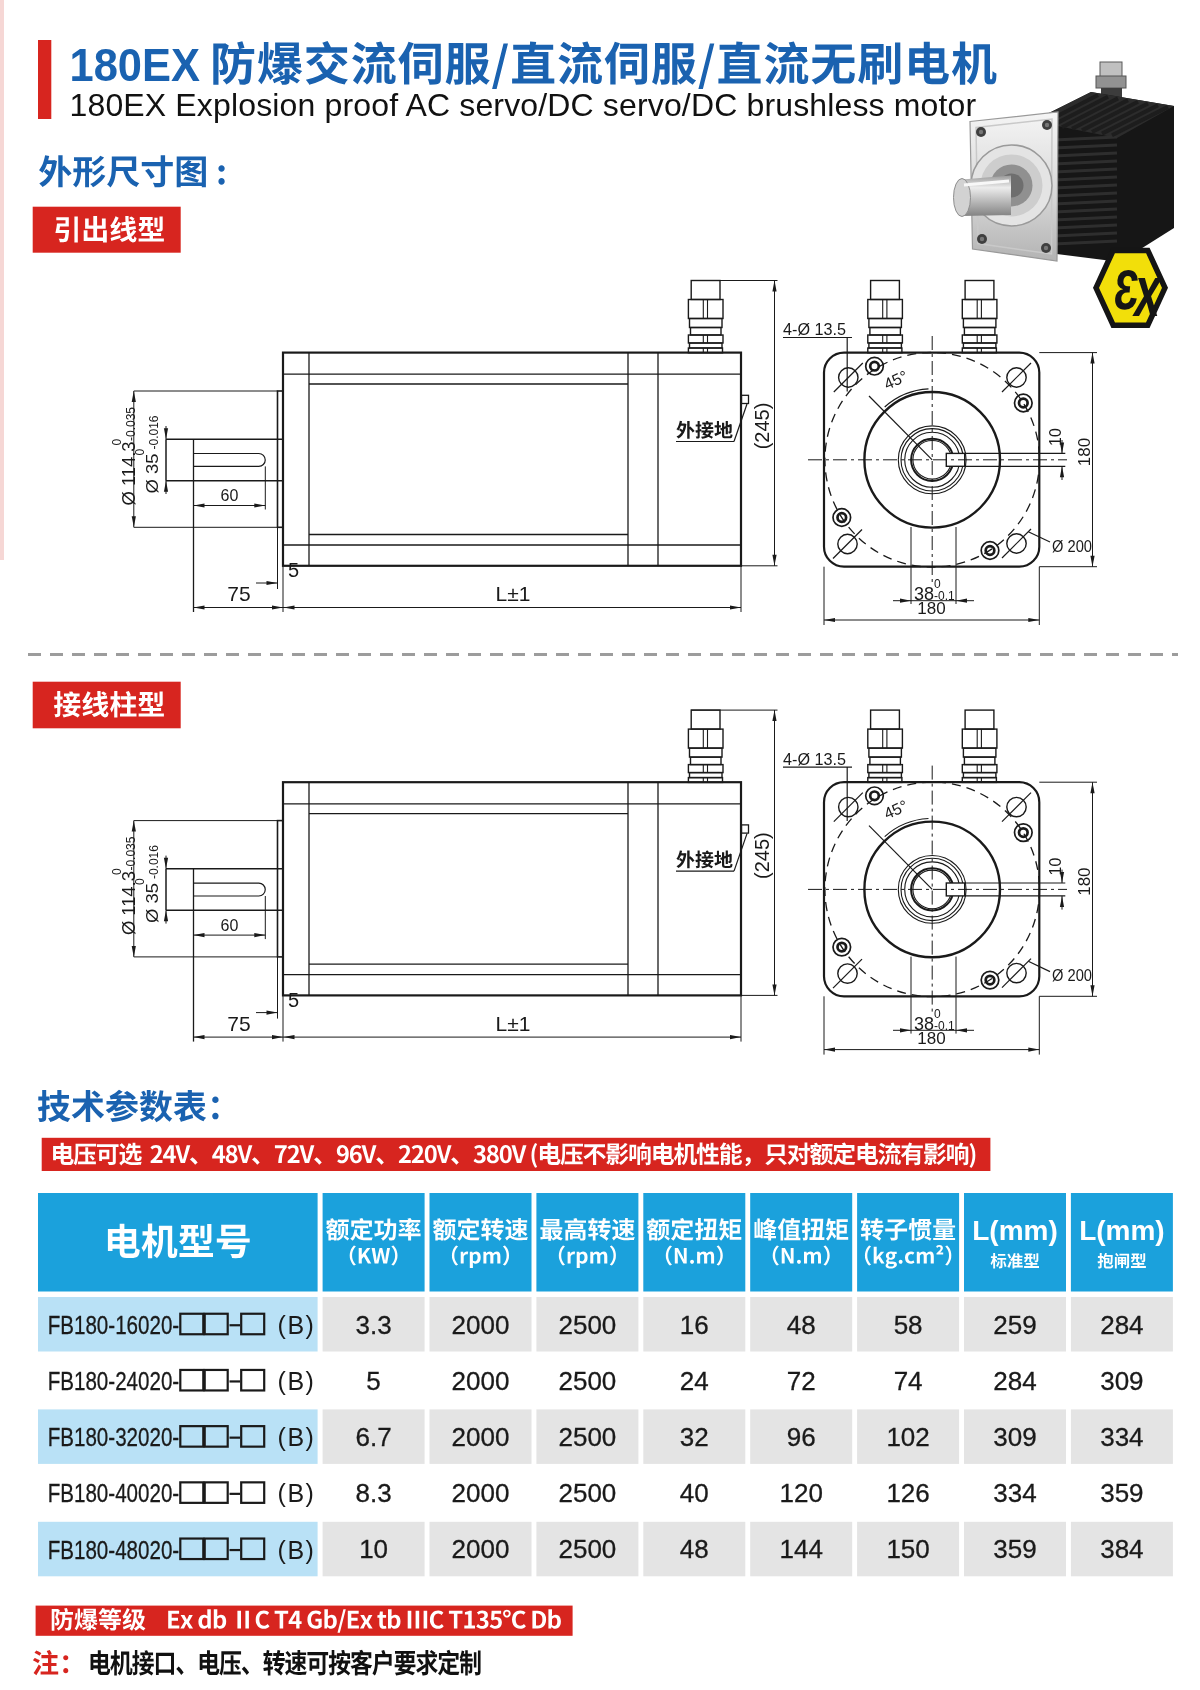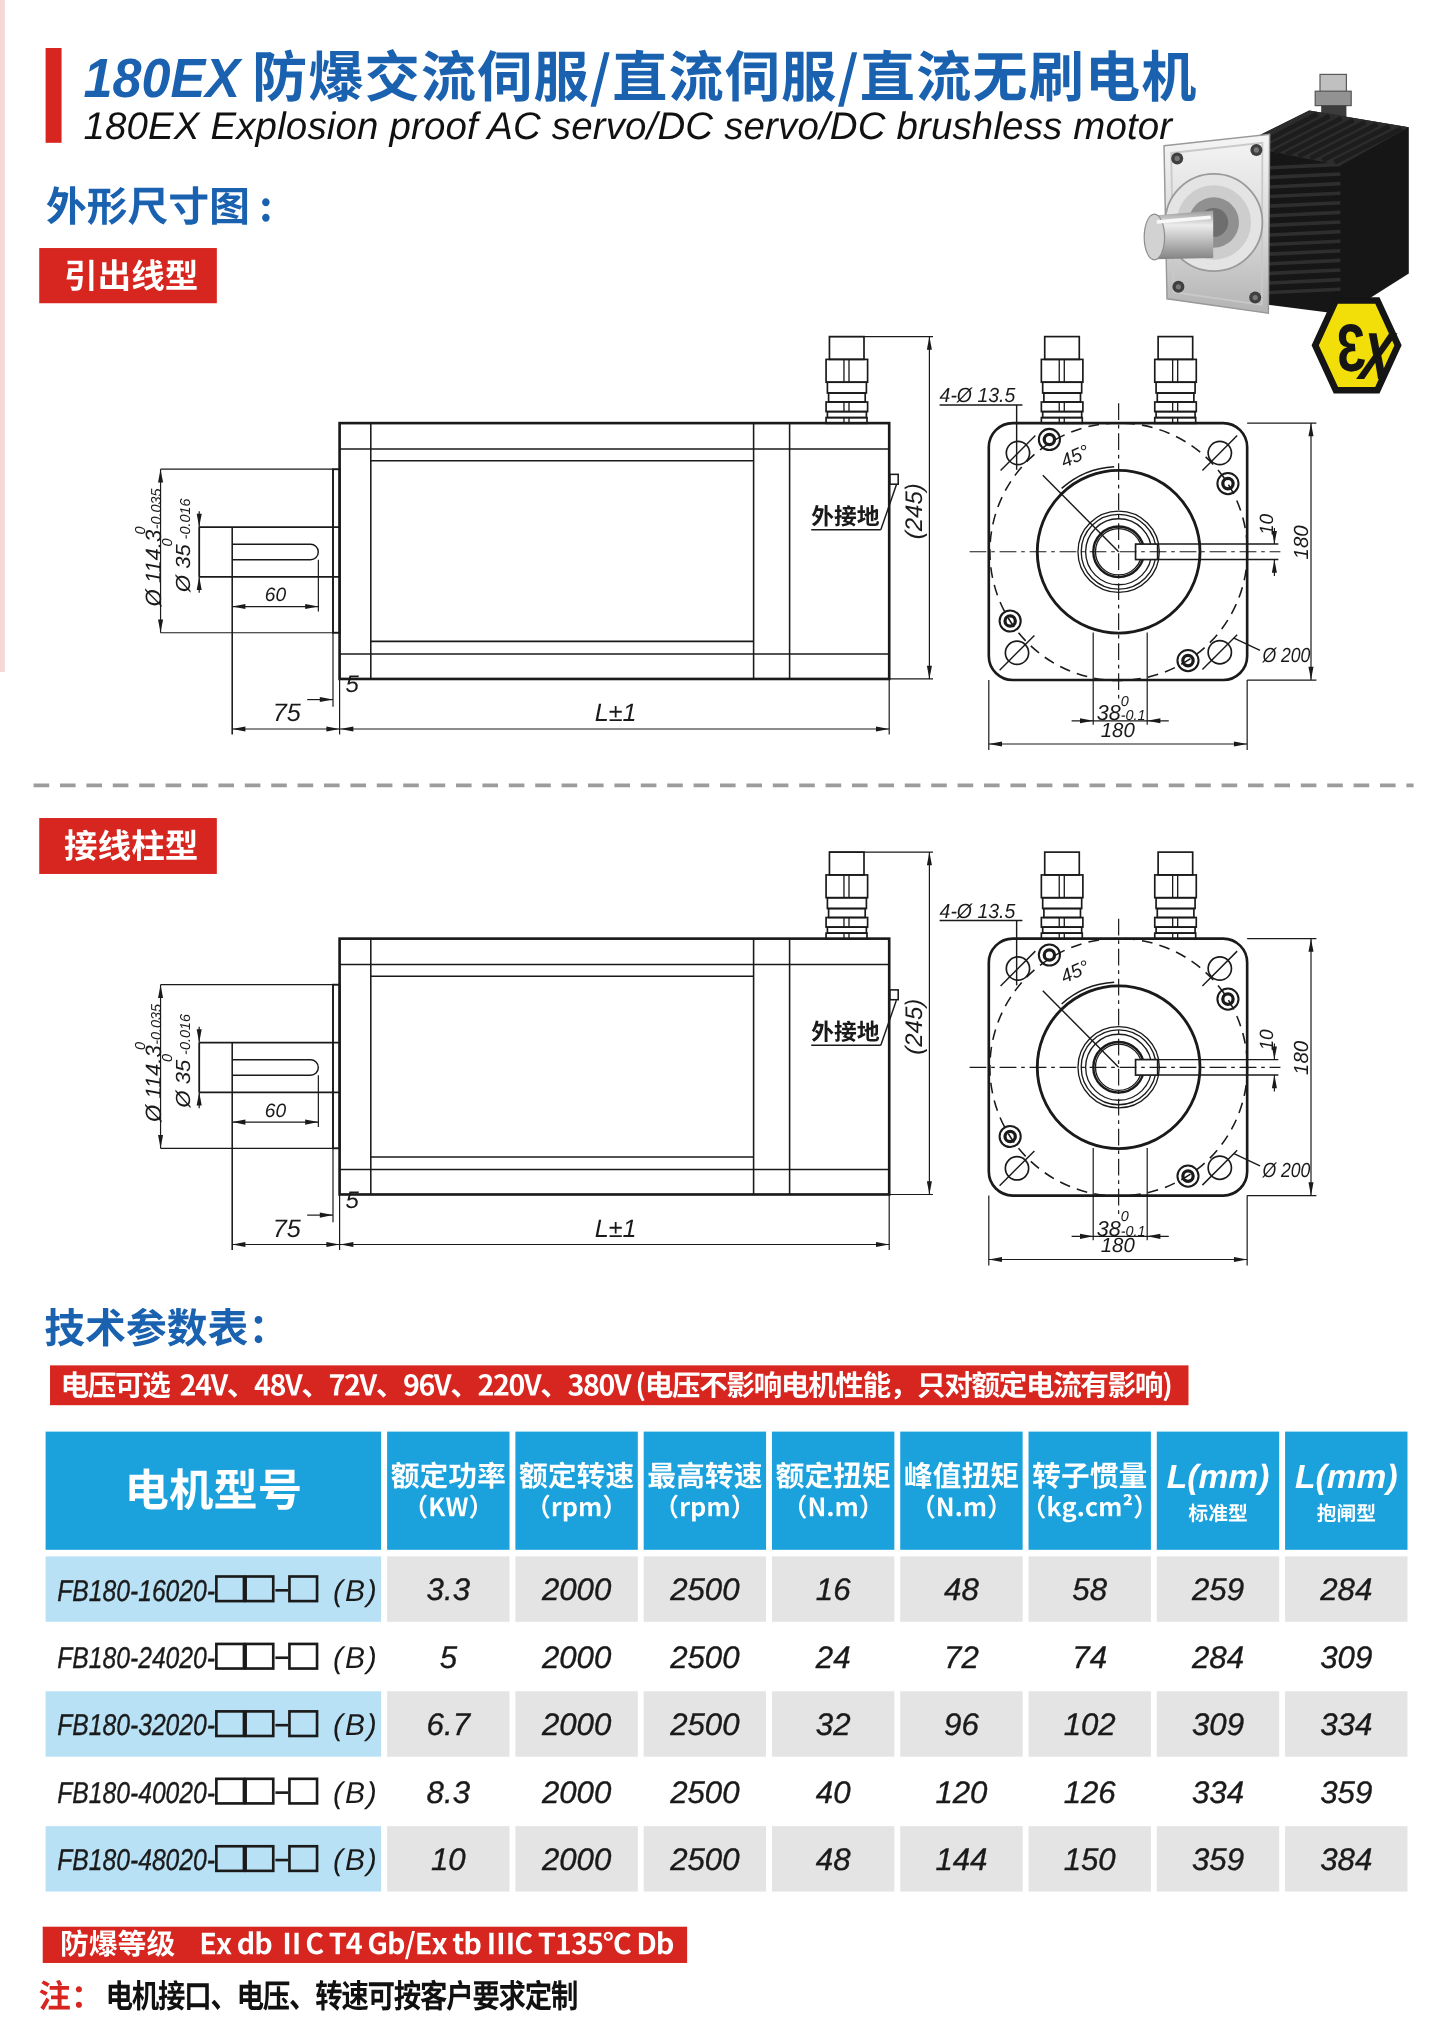--- a/index.html
+++ b/index.html
@@ -1,14 +1,14 @@
 <!DOCTYPE html>
 <html><head><meta charset="utf-8"><style>
 html,body{margin:0;padding:0;background:#fff;}
-#page{position:relative;width:1200px;height:1690px;overflow:hidden;font-style:italic;}
+#page{position:relative;width:1200px;height:1690px;overflow:hidden;}
 svg{display:block;}
 </style></head><body>
 <div id="page">
 <svg xmlns="http://www.w3.org/2000/svg" width="1200" height="1690" viewBox="0 0 1200 1690" font-family="Liberation Sans, sans-serif">
 <rect width="1200" height="1690" fill="#ffffff"></rect>
 <rect x="0" y="0" width="4" height="560" fill="#f6d7d5"></rect>
 <rect x="38" y="40" width="13.3" height="79" fill="#d7251f"></rect>
 <text x="69.5" y="80.6" font-family="Liberation Sans, sans-serif" font-size="46" font-weight="bold" fill="#1a62b0" textLength="130.5" lengthAdjust="spacingAndGlyphs">180EX</text>
 <g transform="translate(210.0,80.6)">
         <path d="M27.2 -38.1 32.3 -39.3Q32.9 -37.8 33.5 -35.9Q34.1 -34.1 34.5 -32.8L29.1 -31.3Q28.9 -32.6 28.3 -34.5Q27.7 -36.4 27.2 -38.1ZM17.8 -31.7H44.2V-26.5H17.8ZM26.7 -21.1H38V-16.1H26.7ZM36.1 -21.1H41.6Q41.6 -21.1 41.6 -20.7Q41.6 -20.3 41.6 -19.7Q41.6 -19.2 41.6 -18.8Q41.4 -13.8 41.2 -10.1Q41 -6.5 40.8 -4.1Q40.6 -1.7 40.2 -0.3Q39.8 1.1 39.3 1.8Q38.5 2.8 37.6 3.2Q36.8 3.6 35.6 3.8Q34.6 4 33 4.1Q31.4 4.1 29.7 4Q29.6 2.8 29.2 1.2Q28.7 -0.3 28 -1.5Q29.5 -1.3 30.8 -1.2Q32.2 -1.2 32.8 -1.2Q33.9 -1.2 34.5 -1.9Q34.9 -2.4 35.2 -4.3Q35.5 -6.3 35.7 -10.1Q36 -13.9 36.1 -20.1ZM23.8 -29H29.3Q29.1 -23.5 28.7 -18.5Q28.3 -13.6 27.1 -9.4Q25.9 -5.2 23.3 -1.8Q20.8 1.6 16.4 4Q15.9 3 14.8 1.7Q13.8 0.5 12.8 -0.3Q16.8 -2.3 19 -5.2Q21.2 -8.1 22.1 -11.8Q23.1 -15.4 23.4 -19.7Q23.6 -24 23.8 -29ZM3.3 -37.1H14.9V-32.2H8.5V4.1H3.3ZM13.3 -37.1H14.3L15.1 -37.3L18.8 -35.1Q18.2 -33.1 17.5 -30.8Q16.8 -28.6 16.1 -26.4Q15.3 -24.1 14.6 -22.3Q16.8 -19.6 17.5 -17.2Q18.1 -14.8 18.1 -12.8Q18.1 -10.5 17.6 -9Q17.1 -7.5 16 -6.7Q15.4 -6.3 14.7 -6Q14 -5.8 13.2 -5.7Q12.6 -5.6 11.8 -5.5Q10.9 -5.5 10.1 -5.6Q10.1 -6.6 9.8 -8Q9.5 -9.4 8.9 -10.5Q9.5 -10.4 10 -10.4Q10.5 -10.4 10.9 -10.4Q11.7 -10.4 12.3 -10.8Q12.7 -11.1 12.9 -11.8Q13.1 -12.5 13.1 -13.5Q13.1 -15.1 12.5 -17.2Q11.8 -19.4 9.8 -21.7Q10.3 -23.3 10.8 -25.2Q11.3 -27.1 11.8 -29Q12.3 -31 12.7 -32.6Q13.1 -34.3 13.3 -35.4Z M53.9 -38.6H58.4V-22.8Q58.4 -18.1 57.9 -13.5Q57.5 -8.8 56 -4.4Q54.5 -0.1 51.4 3.6Q51 3.1 50.4 2.4Q49.8 1.8 49.2 1.2Q48.6 0.6 48.1 0.2Q50.7 -3.1 51.9 -6.9Q53.2 -10.7 53.5 -14.7Q53.9 -18.8 53.9 -22.8ZM49.9 -29.5 53.1 -29.1Q53.1 -27.2 52.9 -24.9Q52.7 -22.6 52.3 -20.5Q51.9 -18.3 51.3 -16.6L48 -17.8Q48.6 -19.3 49 -21.3Q49.3 -23.4 49.6 -25.5Q49.8 -27.6 49.9 -29.5ZM60.4 -31.1 64.2 -29.8Q63.7 -28.2 63.2 -26.4Q62.7 -24.7 62.3 -23.1Q61.8 -21.5 61.3 -20.3L58.5 -21.4Q58.9 -22.8 59.3 -24.5Q59.6 -26.2 59.9 -27.9Q60.3 -29.7 60.4 -31.1ZM57.4 -13.8Q57.8 -13.3 58.4 -12.4Q59 -11.4 59.8 -10.1Q60.6 -8.9 61.4 -7.7Q62.1 -6.5 62.7 -5.5Q63.3 -4.6 63.6 -4.1L60.1 -0.6Q59.6 -1.8 58.9 -3.3Q58.2 -4.7 57.3 -6.3Q56.4 -7.8 55.6 -9.2Q54.9 -10.6 54.4 -11.5ZM79.3 -25.6H84.3V-14H79.3ZM74.6 -11.9H79.5V-0.2Q79.5 1.4 79.1 2.2Q78.8 3 77.7 3.5Q76.7 4 75.3 4.1Q73.9 4.2 72 4.2Q71.8 3.3 71.3 2.2Q70.8 1.1 70.3 0.3Q71.5 0.3 72.6 0.3Q73.6 0.3 74 0.3Q74.6 0.3 74.6 -0.3ZM84.3 -14.6Q85.1 -13.6 86.4 -12.6Q87.8 -11.6 89.3 -10.8Q90.8 -10 92.3 -9.5Q91.6 -8.9 90.8 -8Q90 -7 89.5 -6.3Q87.9 -6.9 86.3 -8.1Q84.8 -9.3 83.4 -10.7Q82 -12.1 81.1 -13.4ZM76.5 -3.1 78.8 -6Q80.9 -5.2 82.9 -4.2Q84.9 -3.2 86.8 -2.2Q88.6 -1.2 89.9 -0.4L87 2.8Q85.8 1.9 84.1 0.9Q82.3 -0.2 80.4 -1.2Q78.4 -2.3 76.5 -3.1ZM83.2 -9.1 86.4 -7.1Q85.3 -5.8 84.1 -4.6Q82.9 -3.4 82 -2.6L79.2 -4.5Q80.1 -5.4 81.3 -6.7Q82.5 -8.1 83.2 -9.1ZM63.9 -22.7H89.7V-19H63.9ZM62.5 -16.8H91V-13H62.5ZM69.4 -25.6H74.3V-14H69.4ZM62.6 -1.1Q65.1 -2.1 68.7 -3.5Q72.3 -4.9 76 -6.3L76.9 -3Q73.6 -1.5 70.3 -0Q67 1.4 64.2 2.6ZM70.2 -14.6 73.6 -13.2Q72.6 -11.9 71 -10.6Q69.5 -9.3 67.7 -8.2Q66 -7.1 64.3 -6.4Q63.8 -7.2 63 -8.2Q62.1 -9.2 61.4 -9.8Q63 -10.2 64.7 -11Q66.3 -11.8 67.8 -12.7Q69.3 -13.7 70.2 -14.6ZM67.8 -7.6 71 -9.7Q71.7 -9 72.6 -8.1Q73.4 -7.2 73.7 -6.5L70.4 -4.2Q70.1 -5 69.3 -5.9Q68.6 -6.9 67.8 -7.6ZM69.9 -29.7V-28H83.9V-29.7ZM69.9 -34.6V-32.9H83.9V-34.6ZM65.1 -38H88.9V-24.6H65.1Z M122.9 -19.5 128.4 -17.9Q125.8 -11.7 121.6 -7.5Q117.4 -3.2 111.7 -0.4Q106 2.4 99.2 4.1Q98.9 3.4 98.3 2.5Q97.7 1.6 97 0.7Q96.4 -0.2 95.8 -0.8Q102.6 -2.1 107.9 -4.5Q113.2 -6.8 117 -10.5Q120.9 -14.2 122.9 -19.5ZM107.4 -27.5 112.9 -25.4Q111.2 -23.4 109.2 -21.4Q107.1 -19.4 104.8 -17.7Q102.6 -15.9 100.6 -14.6Q100.1 -15.2 99.3 -16Q98.5 -16.7 97.7 -17.5Q96.8 -18.2 96.2 -18.7Q98.3 -19.7 100.4 -21.1Q102.5 -22.5 104.3 -24.2Q106.1 -25.8 107.4 -27.5ZM111 -19.3Q114 -11.9 120.7 -7.3Q127.5 -2.7 137.9 -1.1Q137.4 -0.5 136.7 0.4Q136 1.2 135.5 2.2Q134.9 3.1 134.6 3.9Q127.2 2.5 121.8 -0.3Q116.3 -3.1 112.5 -7.5Q108.6 -11.8 106 -17.8ZM96.5 -33.3H137.1V-27.9H96.5ZM121.2 -24.6 125.6 -27.7Q127.6 -26.4 129.9 -24.7Q132.1 -23 134.2 -21.2Q136.2 -19.5 137.5 -18L132.7 -14.4Q131.6 -15.8 129.7 -17.6Q127.8 -19.5 125.5 -21.3Q123.3 -23.1 121.2 -24.6ZM112.3 -37.8 117.5 -39.7Q118.4 -38.2 119.4 -36.4Q120.4 -34.6 120.9 -33.3L115.3 -31.2Q114.9 -32.5 114.1 -34.4Q113.2 -36.3 112.3 -37.8Z M155.6 -33.5H184.3V-28.6H155.6ZM166.7 -16.4H171.5V2.1H166.7ZM158.9 -16.4H163.9V-12Q163.9 -10.1 163.6 -8Q163.4 -5.9 162.7 -3.8Q162 -1.7 160.6 0.2Q159.2 2.2 156.9 3.9Q156.5 3.3 155.8 2.6Q155.1 1.9 154.4 1.3Q153.6 0.6 153 0.3Q155.7 -1.6 156.9 -3.7Q158.2 -5.8 158.5 -8Q158.9 -10.2 158.9 -12.1ZM173.3 -26.7 177.4 -29.2Q178.8 -27.8 180.2 -26Q181.7 -24.2 183 -22.5Q184.3 -20.8 185.1 -19.5L180.7 -16.6Q180 -17.9 178.8 -19.7Q177.5 -21.4 176.1 -23.3Q174.6 -25.2 173.3 -26.7ZM174.4 -16.4H179.4V-2.6Q179.4 -2 179.5 -1.7Q179.5 -1.4 179.6 -1.3Q179.7 -1.2 179.8 -1.1Q180 -1.1 180.1 -1.1Q180.2 -1.1 180.4 -1.1Q180.6 -1.1 180.8 -1.1Q181 -1.1 181.2 -1.1Q181.3 -1.1 181.4 -1.2Q181.6 -1.4 181.7 -2.4Q181.8 -2.9 181.9 -4.1Q181.9 -5.3 181.9 -6.9Q182.6 -6.2 183.6 -5.7Q184.7 -5.1 185.7 -4.8Q185.6 -3.3 185.5 -1.7Q185.3 -0.1 185.1 0.6Q184.6 2.1 183.5 2.7Q183.1 3 182.3 3.2Q181.6 3.3 181 3.3Q180.5 3.3 179.8 3.3Q179.1 3.3 178.6 3.3Q177.8 3.3 176.9 3Q176.1 2.8 175.5 2.2Q174.9 1.6 174.6 0.6Q174.4 -0.4 174.4 -2.7ZM157.3 -17.5Q157.2 -18.1 157 -19.1Q156.7 -20.1 156.4 -21.1Q156.2 -22 156 -22.6Q156.8 -22.8 157.9 -23.1Q158.9 -23.4 159.7 -24.1Q160.1 -24.5 160.9 -25.5Q161.8 -26.5 162.8 -27.7Q163.8 -29 164.7 -30.2Q165.6 -31.4 166.2 -32.2H172.3Q171.4 -30.9 170.2 -29.4Q169.1 -27.8 167.8 -26.2Q166.6 -24.6 165.4 -23.2Q164.2 -21.8 163.3 -20.7Q163.3 -20.7 162.7 -20.5Q162.1 -20.3 161.2 -20Q160.3 -19.6 159.4 -19.2Q158.5 -18.8 157.9 -18.4Q157.3 -17.9 157.3 -17.5ZM157.3 -17.5 157.2 -21.4 160 -23.1 180 -24.1Q180 -23.1 180.3 -21.9Q180.6 -20.6 180.8 -19.7Q175.1 -19.3 171.1 -19Q167.2 -18.7 164.7 -18.5Q162.2 -18.4 160.8 -18.2Q159.3 -18 158.6 -17.9Q157.8 -17.7 157.3 -17.5ZM166 -38 171.1 -39.1Q171.9 -37.6 172.6 -35.8Q173.3 -33.9 173.6 -32.6L168.2 -31.2Q168 -32.6 167.4 -34.5Q166.7 -36.3 166 -38ZM144 -34.5 147.1 -38.5Q148.5 -38 150.1 -37.1Q151.7 -36.2 153.2 -35.3Q154.7 -34.4 155.5 -33.5L152.3 -29.1Q151.4 -29.9 150 -30.9Q148.6 -31.9 147.1 -32.9Q145.5 -33.8 144 -34.5ZM142.1 -21.8 145 -25.9Q146.5 -25.4 148.2 -24.6Q149.8 -23.9 151.3 -23Q152.8 -22.1 153.8 -21.3L150.7 -16.7Q149.9 -17.6 148.4 -18.5Q146.9 -19.4 145.3 -20.3Q143.7 -21.2 142.1 -21.8ZM143 -0.1Q144.2 -1.9 145.7 -4.3Q147.2 -6.6 148.8 -9.3Q150.4 -12 151.7 -14.7L155.8 -11Q154.6 -8.6 153.2 -6.1Q151.8 -3.5 150.4 -1.1Q149 1.3 147.6 3.6Z M203.7 -36.8H227.8V-31.8H203.7ZM225.3 -36.8H230.8V-2.4Q230.8 -0.2 230.3 1.1Q229.7 2.4 228.3 3.1Q226.9 3.8 224.8 4Q222.6 4.1 219.5 4.1Q219.4 3.3 219.1 2.3Q218.9 1.3 218.5 0.3Q218.1 -0.8 217.7 -1.5Q219 -1.4 220.4 -1.4Q221.7 -1.4 222.7 -1.4Q223.7 -1.4 224.1 -1.4Q224.8 -1.4 225 -1.7Q225.3 -1.9 225.3 -2.5ZM203.1 -28.6H222.7V-23.8H203.1ZM204.2 -20.7H209.3V-1.9H204.2ZM207.2 -20.7H220.7V-5.1H207.2V-9.7H215.6V-16H207.2ZM198.5 -38.9 203.6 -37.3Q202.1 -33.4 200.1 -29.5Q198.2 -25.5 195.9 -22Q193.6 -18.5 191.1 -15.9Q190.9 -16.6 190.4 -17.6Q189.8 -18.7 189.3 -19.8Q188.7 -20.9 188.3 -21.6Q190.3 -23.7 192.2 -26.5Q194.1 -29.3 195.7 -32.4Q197.4 -35.6 198.5 -38.9ZM194 -26.2 199.3 -31.6V-31.6V4H194Z M240.9 -37.5H251.2V-32.4H240.9ZM240.9 -27H251.4V-21.9H240.9ZM258.9 -21.4H275V-16.4H258.9ZM240.8 -16.3H251.2V-11.1H240.8ZM238.7 -37.5H243.7V-20.7Q243.7 -17.9 243.6 -14.7Q243.5 -11.4 243.1 -8.1Q242.7 -4.7 242 -1.5Q241.2 1.7 240.1 4.2Q239.6 3.8 238.8 3.3Q238 2.8 237.1 2.3Q236.3 1.9 235.6 1.7Q236.7 -0.7 237.3 -3.5Q237.9 -6.3 238.3 -9.3Q238.6 -12.3 238.6 -15.2Q238.7 -18.2 238.7 -20.7ZM248.1 -37.5H253.3V-1.9Q253.3 0 252.9 1.2Q252.5 2.4 251.4 3.1Q250.3 3.8 248.7 4Q247.2 4.1 244.9 4.1Q244.9 3.4 244.6 2.4Q244.4 1.4 244.1 0.5Q243.8 -0.5 243.5 -1.2Q244.7 -1.1 245.9 -1.1Q247 -1.1 247.4 -1.1Q247.8 -1.1 248 -1.3Q248.1 -1.5 248.1 -2ZM271.8 -37.4H277.1V-28.5Q277.1 -26.7 276.6 -25.6Q276.1 -24.6 274.7 -24.1Q273.3 -23.6 271.3 -23.4Q269.3 -23.3 266.7 -23.3Q266.5 -24.4 266.1 -25.7Q265.6 -27 265.1 -28Q266.2 -27.9 267.4 -27.9Q268.6 -27.8 269.6 -27.9Q270.5 -27.9 270.8 -27.9Q271.4 -27.9 271.6 -28.1Q271.8 -28.2 271.8 -28.6ZM273.4 -21.4H274.4L275.2 -21.6L278.5 -20.5Q277.5 -14.5 275.5 -9.8Q273.5 -5.1 270.5 -1.7Q267.6 1.8 263.8 4Q263.3 3.1 262.4 1.9Q261.4 0.7 260.7 0Q263.9 -1.7 266.5 -4.7Q269.1 -7.8 270.9 -11.8Q272.7 -15.9 273.4 -20.5ZM265.5 -18Q266.7 -14.1 268.7 -10.6Q270.8 -7.2 273.6 -4.4Q276.3 -1.7 279.8 -0.1Q279 0.6 278 1.9Q276.9 3.2 276.4 4.1Q272.7 2.2 269.8 -1Q266.9 -4.1 264.8 -8.2Q262.6 -12.2 261.2 -16.9ZM255.8 -37.4H273.1V-32.3H261V4.1H255.8Z M282.1 8.3 293.5 -37.1H298L286.6 8.3Z M303.2 -35.8H343.2V-30.9H303.2ZM320.1 -39.2 326.2 -38.6Q325.8 -36.3 325.3 -33.9Q324.9 -31.4 324.4 -29.3Q324 -27.1 323.6 -25.4L318.4 -26.1Q318.8 -27.9 319.2 -30.2Q319.5 -32.5 319.8 -34.8Q320 -37.2 320.1 -39.2ZM310.8 -21.6H335.7V-17.6H310.8ZM310.8 -15.3H335.7V-11.2H310.8ZM302.1 -2.2H344.3V2.8H302.1ZM308.1 -28.6H338.4V-0.2H332.8V-24H313.4V-0.2H308.1ZM311 -8.8H335.9V-4.7H311Z M362 -33.5H390.7V-28.6H362ZM373 -16.4H377.9V2.1H373ZM365.2 -16.4H370.2V-12Q370.2 -10.1 370 -8Q369.7 -5.9 369 -3.8Q368.3 -1.7 366.9 0.2Q365.5 2.2 363.2 3.9Q362.8 3.3 362.1 2.6Q361.4 1.9 360.7 1.3Q360 0.6 359.3 0.3Q362 -1.6 363.2 -3.7Q364.5 -5.8 364.8 -8Q365.2 -10.2 365.2 -12.1ZM379.6 -26.7 383.8 -29.2Q385.1 -27.8 386.6 -26Q388 -24.2 389.3 -22.5Q390.7 -20.8 391.4 -19.5L387 -16.6Q386.3 -17.9 385.1 -19.7Q383.8 -21.4 382.4 -23.3Q380.9 -25.2 379.6 -26.7ZM380.7 -16.4H385.8V-2.6Q385.8 -2 385.8 -1.7Q385.9 -1.4 386 -1.3Q386 -1.2 386.1 -1.1Q386.3 -1.1 386.4 -1.1Q386.6 -1.1 386.8 -1.1Q387 -1.1 387.2 -1.1Q387.3 -1.1 387.5 -1.1Q387.7 -1.1 387.8 -1.2Q387.9 -1.4 388.1 -2.4Q388.2 -2.9 388.2 -4.1Q388.2 -5.3 388.3 -6.9Q388.9 -6.2 390 -5.7Q391 -5.1 392 -4.8Q391.9 -3.3 391.8 -1.7Q391.6 -0.1 391.4 0.6Q390.9 2.1 389.9 2.7Q389.4 3 388.7 3.2Q387.9 3.3 387.3 3.3Q386.8 3.3 386.1 3.3Q385.4 3.3 385 3.3Q384.1 3.3 383.3 3Q382.4 2.8 381.8 2.2Q381.2 1.6 381 0.6Q380.7 -0.4 380.7 -2.7ZM363.6 -17.5Q363.5 -18.1 363.3 -19.1Q363.1 -20.1 362.8 -21.1Q362.5 -22 362.3 -22.6Q363.1 -22.8 364.2 -23.1Q365.3 -23.4 366 -24.1Q366.4 -24.5 367.3 -25.5Q368.1 -26.5 369.1 -27.7Q370.1 -29 371 -30.2Q371.9 -31.4 372.5 -32.2H378.6Q377.7 -30.9 376.6 -29.4Q375.4 -27.8 374.1 -26.2Q372.9 -24.6 371.7 -23.2Q370.6 -21.8 369.6 -20.7Q369.6 -20.7 369 -20.5Q368.4 -20.3 367.5 -20Q366.6 -19.6 365.7 -19.2Q364.8 -18.8 364.2 -18.4Q363.6 -17.9 363.6 -17.5ZM363.6 -17.5 363.5 -21.4 366.4 -23.1 386.3 -24.1Q386.4 -23.1 386.6 -21.9Q386.9 -20.6 387.1 -19.7Q381.4 -19.3 377.5 -19Q373.5 -18.7 371.1 -18.5Q368.6 -18.4 367.1 -18.2Q365.7 -18 364.9 -17.9Q364.2 -17.7 363.6 -17.5ZM372.3 -38 377.5 -39.1Q378.2 -37.6 378.9 -35.8Q379.6 -33.9 379.9 -32.6L374.6 -31.2Q374.3 -32.6 373.7 -34.5Q373 -36.3 372.3 -38ZM350.4 -34.5 353.4 -38.5Q354.9 -38 356.5 -37.1Q358 -36.2 359.5 -35.3Q361 -34.4 361.9 -33.5L358.6 -29.1Q357.8 -29.9 356.4 -30.9Q355 -31.9 353.4 -32.9Q351.8 -33.8 350.4 -34.5ZM348.5 -21.8 351.4 -25.9Q352.8 -25.4 354.5 -24.6Q356.2 -23.9 357.7 -23Q359.1 -22.1 360.2 -21.3L357.1 -16.7Q356.2 -17.6 354.7 -18.5Q353.3 -19.4 351.6 -20.3Q350 -21.2 348.5 -21.8ZM349.3 -0.1Q350.5 -1.9 352.1 -4.3Q353.6 -6.6 355.1 -9.3Q356.7 -12 358 -14.7L362.1 -11Q360.9 -8.6 359.5 -6.1Q358.2 -3.5 356.8 -1.1Q355.4 1.3 353.9 3.6Z M410.1 -36.8H434.2V-31.8H410.1ZM431.6 -36.8H437.1V-2.4Q437.1 -0.2 436.6 1.1Q436 2.4 434.6 3.1Q433.2 3.8 431.1 4Q429 4.1 425.9 4.1Q425.7 3.3 425.5 2.3Q425.2 1.3 424.8 0.3Q424.5 -0.8 424 -1.5Q425.4 -1.4 426.7 -1.4Q428 -1.4 429 -1.4Q430 -1.4 430.4 -1.4Q431.1 -1.4 431.4 -1.7Q431.6 -1.9 431.6 -2.5ZM409.5 -28.6H429V-23.8H409.5ZM410.6 -20.7H415.7V-1.9H410.6ZM413.5 -20.7H427.1V-5.1H413.5V-9.7H422V-16H413.5ZM404.8 -38.9 409.9 -37.3Q408.4 -33.4 406.5 -29.5Q404.5 -25.5 402.2 -22Q399.9 -18.5 397.4 -15.9Q397.2 -16.6 396.7 -17.6Q396.2 -18.7 395.6 -19.8Q395.1 -20.9 394.6 -21.6Q396.6 -23.7 398.5 -26.5Q400.4 -29.3 402.1 -32.4Q403.7 -35.6 404.8 -38.9ZM400.3 -26.2 405.6 -31.6V-31.6V4H400.3Z M447.2 -37.5H457.6V-32.4H447.2ZM447.2 -27H457.7V-21.9H447.2ZM465.2 -21.4H481.3V-16.4H465.2ZM447.2 -16.3H457.6V-11.1H447.2ZM445 -37.5H450V-20.7Q450 -17.9 449.9 -14.7Q449.8 -11.4 449.4 -8.1Q449 -4.7 448.3 -1.5Q447.6 1.7 446.4 4.2Q446 3.8 445.1 3.3Q444.3 2.8 443.5 2.3Q442.6 1.9 442 1.7Q443.1 -0.7 443.7 -3.5Q444.3 -6.3 444.6 -9.3Q444.9 -12.3 445 -15.2Q445 -18.2 445 -20.7ZM454.5 -37.5H459.6V-1.9Q459.6 0 459.2 1.2Q458.8 2.4 457.7 3.1Q456.6 3.8 455.1 4Q453.5 4.1 451.3 4.1Q451.2 3.4 451 2.4Q450.7 1.4 450.4 0.5Q450.2 -0.5 449.8 -1.2Q451.1 -1.1 452.2 -1.1Q453.3 -1.1 453.7 -1.1Q454.2 -1.1 454.3 -1.3Q454.5 -1.5 454.5 -2ZM478.1 -37.4H483.4V-28.5Q483.4 -26.7 482.9 -25.6Q482.4 -24.6 481 -24.1Q479.6 -23.6 477.6 -23.4Q475.6 -23.3 473 -23.3Q472.9 -24.4 472.4 -25.7Q471.9 -27 471.4 -28Q472.6 -27.9 473.7 -27.9Q474.9 -27.8 475.9 -27.9Q476.8 -27.9 477.2 -27.9Q477.7 -27.9 477.9 -28.1Q478.1 -28.2 478.1 -28.6ZM479.8 -21.4H480.7L481.6 -21.6L484.8 -20.5Q483.8 -14.5 481.8 -9.8Q479.8 -5.1 476.9 -1.7Q473.9 1.8 470.2 4Q469.7 3.1 468.7 1.9Q467.8 0.7 467 0Q470.2 -1.7 472.8 -4.7Q475.5 -7.8 477.2 -11.8Q479 -15.9 479.8 -20.5ZM471.8 -18Q473 -14.1 475.1 -10.6Q477.1 -7.2 479.9 -4.4Q482.7 -1.7 486.2 -0.1Q485.3 0.6 484.3 1.9Q483.3 3.2 482.7 4.1Q479 2.2 476.1 -1Q473.2 -4.1 471.1 -8.2Q469 -12.2 467.5 -16.9ZM462.2 -37.4H479.5V-32.3H467.4V4.1H462.2Z M488.4 8.3 499.9 -37.1H504.3L492.9 8.3Z M509.6 -35.8H549.5V-30.9H509.6ZM526.4 -39.2 532.6 -38.6Q532.1 -36.3 531.7 -33.9Q531.2 -31.4 530.8 -29.3Q530.3 -27.1 529.9 -25.4L524.7 -26.1Q525.1 -27.9 525.5 -30.2Q525.8 -32.5 526.1 -34.8Q526.3 -37.2 526.4 -39.2ZM517.1 -21.6H542V-17.6H517.1ZM517.1 -15.3H542V-11.2H517.1ZM508.4 -2.2H550.6V2.8H508.4ZM514.4 -28.6H544.7V-0.2H539.1V-24H519.7V-0.2H514.4ZM517.4 -8.8H542.2V-4.7H517.4Z M568.3 -33.5H597V-28.6H568.3ZM579.4 -16.4H584.2V2.1H579.4ZM571.5 -16.4H576.5V-12Q576.5 -10.1 576.3 -8Q576.1 -5.9 575.4 -3.8Q574.7 -1.7 573.3 0.2Q571.9 2.2 569.5 3.9Q569.2 3.3 568.5 2.6Q567.8 1.9 567 1.3Q566.3 0.6 565.7 0.3Q568.3 -1.6 569.6 -3.7Q570.8 -5.8 571.2 -8Q571.5 -10.2 571.5 -12.1ZM585.9 -26.7 590.1 -29.2Q591.4 -27.8 592.9 -26Q594.4 -24.2 595.7 -22.5Q597 -20.8 597.8 -19.5L593.4 -16.6Q592.7 -17.9 591.4 -19.7Q590.2 -21.4 588.7 -23.3Q587.3 -25.2 585.9 -26.7ZM587 -16.4H592.1V-2.6Q592.1 -2 592.2 -1.7Q592.2 -1.4 592.3 -1.3Q592.3 -1.2 592.5 -1.1Q592.6 -1.1 592.8 -1.1Q592.9 -1.1 593.1 -1.1Q593.3 -1.1 593.5 -1.1Q593.7 -1.1 593.8 -1.1Q594 -1.1 594.1 -1.2Q594.3 -1.4 594.4 -2.4Q594.5 -2.9 594.5 -4.1Q594.5 -5.3 594.6 -6.9Q595.2 -6.2 596.3 -5.7Q597.4 -5.1 598.3 -4.8Q598.3 -3.3 598.1 -1.7Q598 -0.1 597.7 0.6Q597.3 2.1 596.2 2.7Q595.7 3 595 3.2Q594.3 3.3 593.7 3.3Q593.1 3.3 592.4 3.3Q591.7 3.3 591.3 3.3Q590.5 3.3 589.6 3Q588.8 2.8 588.2 2.2Q587.6 1.6 587.3 0.6Q587 -0.4 587 -2.7ZM569.9 -17.5Q569.8 -18.1 569.6 -19.1Q569.4 -20.1 569.1 -21.1Q568.8 -22 568.6 -22.6Q569.4 -22.8 570.5 -23.1Q571.6 -23.4 572.3 -24.1Q572.7 -24.5 573.6 -25.5Q574.4 -26.5 575.4 -27.7Q576.4 -29 577.3 -30.2Q578.3 -31.4 578.8 -32.2H585Q584.1 -30.9 582.9 -29.4Q581.7 -27.8 580.5 -26.2Q579.2 -24.6 578.1 -23.2Q576.9 -21.8 575.9 -20.7Q575.9 -20.7 575.3 -20.5Q574.7 -20.3 573.8 -20Q572.9 -19.6 572 -19.2Q571.1 -18.8 570.5 -18.4Q569.9 -17.9 569.9 -17.5ZM569.9 -17.5 569.8 -21.4 572.7 -23.1 592.6 -24.1Q592.7 -23.1 593 -21.9Q593.2 -20.6 593.4 -19.7Q587.7 -19.3 583.8 -19Q579.9 -18.7 577.4 -18.5Q574.9 -18.4 573.5 -18.2Q572 -18 571.2 -17.9Q570.5 -17.7 569.9 -17.5ZM578.7 -38 583.8 -39.1Q584.5 -37.6 585.2 -35.8Q585.9 -33.9 586.3 -32.6L580.9 -31.2Q580.7 -32.6 580 -34.5Q579.4 -36.3 578.7 -38ZM556.7 -34.5 559.8 -38.5Q561.2 -38 562.8 -37.1Q564.4 -36.2 565.8 -35.3Q567.3 -34.4 568.2 -33.5L565 -29.1Q564.1 -29.9 562.7 -30.9Q561.3 -31.9 559.7 -32.9Q558.2 -33.8 556.7 -34.5ZM554.8 -21.8 557.7 -25.9Q559.2 -25.4 560.8 -24.6Q562.5 -23.9 564 -23Q565.5 -22.1 566.5 -21.3L563.4 -16.7Q562.5 -17.6 561.1 -18.5Q559.6 -19.4 558 -20.3Q556.3 -21.2 554.8 -21.8ZM555.6 -0.1Q556.9 -1.9 558.4 -4.3Q559.9 -6.6 561.5 -9.3Q563 -12 564.4 -14.7L568.4 -11Q567.2 -8.6 565.9 -6.1Q564.5 -3.5 563.1 -1.1Q561.7 1.3 560.3 3.6Z M602.4 -23H644.4V-17.6H602.4ZM605.2 -36.2H641.9V-30.8H605.2ZM623.4 -18.6H629.3V-4.5Q629.3 -3.1 629.7 -2.8Q630.1 -2.4 631.6 -2.4Q631.9 -2.4 632.6 -2.4Q633.4 -2.4 634.3 -2.4Q635.2 -2.4 636 -2.4Q636.8 -2.4 637.2 -2.4Q638.1 -2.4 638.6 -2.9Q639.1 -3.4 639.3 -4.9Q639.5 -6.3 639.6 -9.3Q640.3 -8.8 641.2 -8.4Q642.1 -7.9 643.1 -7.5Q644.2 -7.2 644.9 -7Q644.6 -3.1 643.9 -0.9Q643.2 1.2 641.7 2.1Q640.2 3 637.6 3Q637.3 3 636.6 3Q635.9 3 635 3Q634.2 3 633.3 3Q632.5 3 631.8 3Q631.1 3 630.8 3Q627.8 3 626.3 2.3Q624.7 1.6 624 0Q623.4 -1.6 623.4 -4.4ZM619.7 -34H625.4Q625.3 -30.4 625 -26.8Q624.8 -23.1 624.2 -19.5Q623.6 -16 622.3 -12.5Q621 -9.1 618.8 -6.1Q616.7 -3 613.4 -0.5Q610.1 2.1 605.3 4Q604.7 3 603.7 1.6Q602.7 0.3 601.6 -0.6Q606.1 -2.3 609.1 -4.5Q612.2 -6.8 614.2 -9.4Q616.1 -12.1 617.2 -15.1Q618.3 -18.1 618.8 -21.3Q619.3 -24.4 619.4 -27.7Q619.6 -30.9 619.7 -34Z M676 -34.6H681.1V-7.8H676ZM685 -38.2H690.3V-2.4Q690.3 -0.2 689.8 1.1Q689.3 2.3 688 3Q686.7 3.6 684.7 3.8Q682.7 4 680.1 4Q679.9 2.9 679.5 1.3Q679 -0.3 678.4 -1.5Q680.2 -1.5 681.8 -1.4Q683.4 -1.4 684 -1.4Q684.6 -1.5 684.8 -1.7Q685 -1.8 685 -2.4ZM662.3 -23.4H666.9V4H662.3ZM669.5 -19.3H673.9V-5.5Q673.9 -4.1 673.7 -3.2Q673.5 -2.3 672.6 -1.7Q671.8 -1.1 670.7 -1Q669.7 -0.9 668.3 -0.9Q668.3 -1.8 667.9 -3.1Q667.5 -4.3 667 -5.2Q667.8 -5.1 668.3 -5.1Q668.9 -5.1 669.1 -5.2Q669.4 -5.2 669.5 -5.2Q669.5 -5.3 669.5 -5.6ZM651.3 -36.7H656.2V-21.5Q656.2 -18.8 656 -15.5Q655.8 -12.3 655.4 -9Q655 -5.7 654.2 -2.5Q653.4 0.7 652.2 3.3Q651.7 2.8 651 2.2Q650.2 1.6 649.4 1Q648.7 0.5 648.1 0.2Q649.2 -2.1 649.8 -4.9Q650.5 -7.6 650.8 -10.5Q651.1 -13.4 651.2 -16.2Q651.3 -19 651.3 -21.5ZM653.8 -36.7H673.6V-23.2H653.8V-28.1H668.4V-31.8H653.8ZM655.9 -19.3H671.8V-14.8H659.9V-0.7H655.9Z M701.8 -22.6H731.9V-17.5H701.8ZM713.8 -38.8H719.8V-5.3Q719.8 -3.9 719.9 -3.2Q720.1 -2.5 720.8 -2.2Q721.4 -2 722.6 -2Q723 -2 723.7 -2Q724.5 -2 725.5 -2Q726.4 -2 727.4 -2Q728.3 -2 729.1 -2Q729.9 -2 730.2 -2Q731.4 -2 732 -2.5Q732.6 -3.1 732.9 -4.6Q733.2 -6 733.4 -8.7Q734.5 -8 736.1 -7.3Q737.7 -6.6 738.9 -6.3Q738.5 -2.7 737.7 -0.5Q736.9 1.7 735.2 2.6Q733.6 3.6 730.8 3.6Q730.3 3.6 729.4 3.6Q728.5 3.6 727.4 3.6Q726.3 3.6 725.2 3.6Q724.1 3.6 723.3 3.6Q722.4 3.6 722 3.6Q718.8 3.6 717 2.8Q715.3 2 714.5 0.1Q713.8 -1.8 713.8 -5.4ZM702.7 -32.4H734.4V-7.8H702.7V-13.2H728.8V-27H702.7ZM699.2 -32.4H704.9V-5.2H699.2Z M766.7 -36.4H776.7V-31.2H766.7ZM763.4 -36.4H768.8V-21.5Q768.8 -18.6 768.5 -15.2Q768.2 -11.8 767.4 -8.3Q766.6 -4.8 765.1 -1.7Q763.5 1.5 761.1 4Q760.6 3.5 759.8 2.8Q759.1 2.1 758.2 1.5Q757.4 0.8 756.8 0.5Q759.1 -1.7 760.4 -4.5Q761.7 -7.2 762.4 -10.2Q763 -13.2 763.2 -16.1Q763.4 -19 763.4 -21.5ZM774.5 -36.4H780V-3.8Q780 -2.9 780.1 -2.3Q780.1 -1.8 780.1 -1.7Q780.4 -1.4 780.7 -1.4Q780.8 -1.4 781 -1.4Q781.3 -1.4 781.4 -1.4Q781.8 -1.4 782 -1.7Q782.1 -1.9 782.2 -2.3Q782.3 -2.6 782.4 -3.4Q782.4 -4.1 782.4 -5.7Q782.5 -7.3 782.5 -9.3Q783.3 -8.7 784.4 -8.1Q785.5 -7.5 786.4 -7.1Q786.4 -5.9 786.4 -4.5Q786.3 -3.1 786.2 -1.9Q786.1 -0.7 785.9 -0Q785.5 2 784.4 2.8Q783.9 3.2 783.1 3.4Q782.4 3.6 781.6 3.6Q781 3.6 780.3 3.6Q779.5 3.6 779 3.6Q778.2 3.6 777.3 3.3Q776.4 3 775.8 2.4Q775.4 1.9 775.1 1.3Q774.8 0.7 774.6 -0.5Q774.5 -1.7 774.5 -3.6ZM743.1 -29.6H761.1V-24.4H743.1ZM749.9 -39.1H755.2V4.1H749.9ZM749.6 -26 752.9 -24.9Q752.3 -22.1 751.5 -19.1Q750.6 -16.1 749.5 -13.3Q748.5 -10.5 747.2 -8Q746 -5.6 744.5 -3.8Q744.2 -5 743.4 -6.5Q742.6 -8 741.9 -9Q743.2 -10.5 744.3 -12.5Q745.5 -14.5 746.5 -16.8Q747.5 -19.1 748.3 -21.5Q749.1 -23.8 749.6 -26ZM754.8 -22Q755.3 -21.5 756.3 -20.4Q757.3 -19.3 758.4 -17.9Q759.5 -16.6 760.4 -15.5Q761.3 -14.4 761.7 -13.9L758.6 -9.4Q758.1 -10.4 757.3 -11.8Q756.5 -13.2 755.5 -14.6Q754.6 -16.1 753.7 -17.3Q752.9 -18.6 752.3 -19.5Z" fill="#1a62b0"></path>

